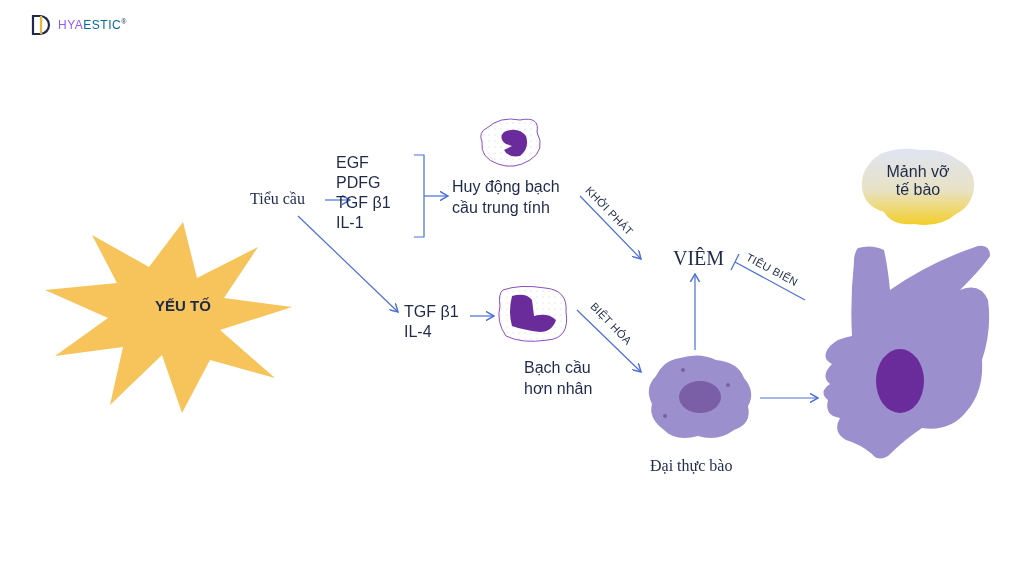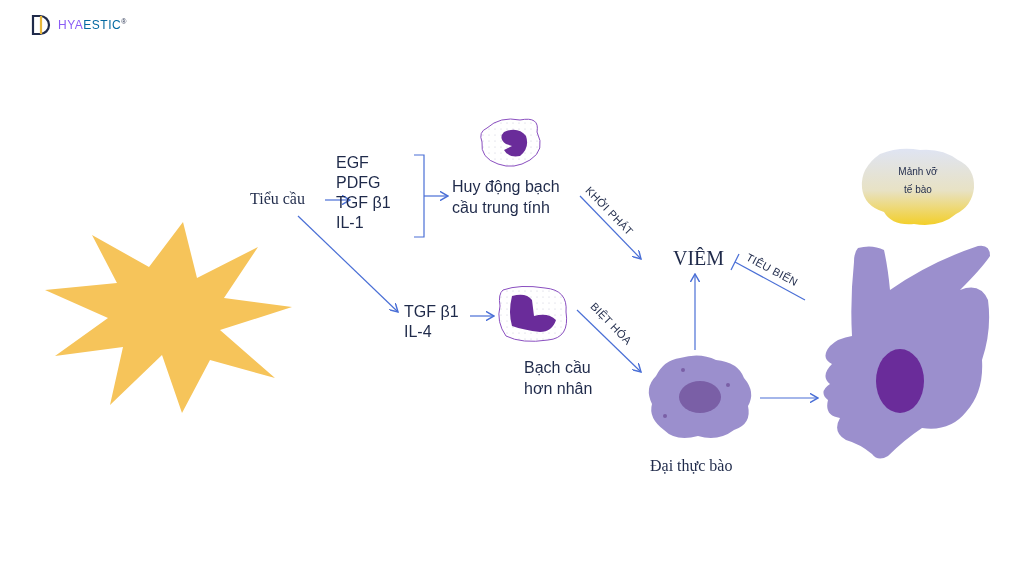--- a/index.html
+++ b/index.html
@@ -77,20 +77,21 @@
 
   <g>
     <path d="M858 248 Q872 244 884 250 Q888 268 890 290 Q930 262 978 246 Q990 244 990 256 Q982 268 960 290 Q980 282 988 300 Q992 330 982 360 Q984 392 966 412 Q950 432 922 428 Q904 440 888 456 Q878 462 872 454 Q860 444 846 440 Q832 432 840 418 Q824 416 828 400 Q818 392 830 384 Q820 376 832 364 Q820 358 830 346 Q838 338 852 336 Q850 300 854 262 Q854 252 858 248 Z" fill="#9b8fcd"></path>
     <ellipse cx="900" cy="381" rx="24" ry="32" fill="#6a2c9a"></ellipse>
   </g>
 
   <path d="M880 154 Q900 146 920 150 Q942 148 958 160 Q975 168 974 188 Q972 206 956 214 Q940 228 914 224 Q892 226 884 212 Q864 206 862 188 Q860 168 880 154 Z" fill="url(#debrisGrad)"></path>
 </svg>
 
 <div class="abs" style="left:113px;top:296px;text-align:center;width:140px;font-weight:bold;font-size:15px;line-height:19px;">
+  <div>YẾU TỐ</div>
 </div>
 
 <div class="abs lbl" style="left:250px;top:189px;">Tiểu cầu</div>
 
 <div class="abs stack" style="left:336px;top:153px;">
   <div>EGF</div>
   <div>PDFG</div>
   <div>TGF β1</div>
   <div>IL-1</div>
 </div>
@@ -111,16 +112,16 @@
 </div>
 
 <div class="abs lbl" style="left:650px;top:456px;">Đại thực bào</div>
 
 <div class="abs lbl" style="left:673px;top:248px;font-size:20px;">VIÊM</div>
 
 <div class="abs rot" style="left:592px;top:184px;transform:rotate(46deg);">KHỞI PHÁT</div>
 <div class="abs rot" style="left:597px;top:300px;transform:rotate(46deg);">BIỆT HÓA</div>
 <div class="abs rot" style="left:750px;top:251px;transform:rotate(28deg);">TIÊU BIẾN</div>
 
-<div class="abs" style="left:872px;top:163px;width:92px;text-align:center;font-size:10px;line-height:18px;">
+<div class="abs" style="left:872px;top:163px;width:92px;text-align:center;font-size:16px;line-height:18px;">
   <div>Mảnh vỡ</div>
   <div>tế bào</div>
 </div>
 
 </body></html>

